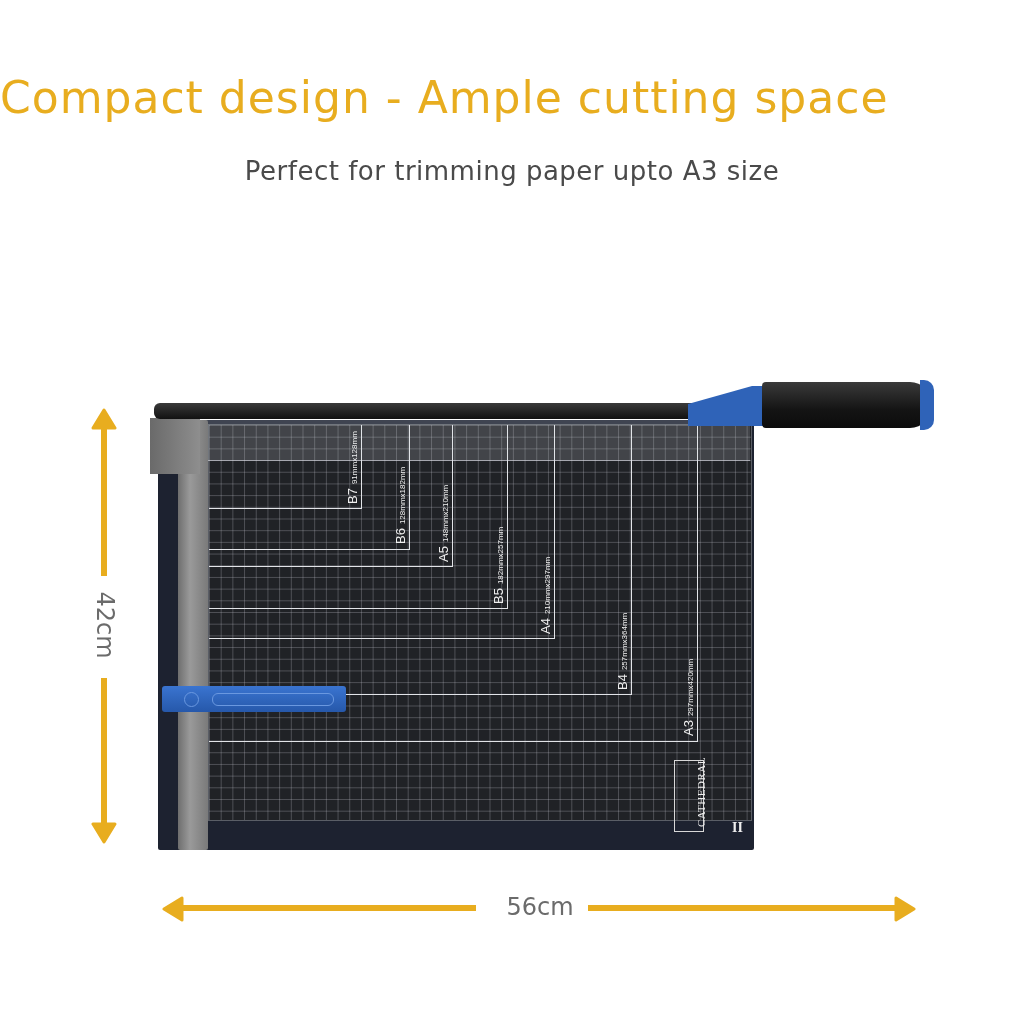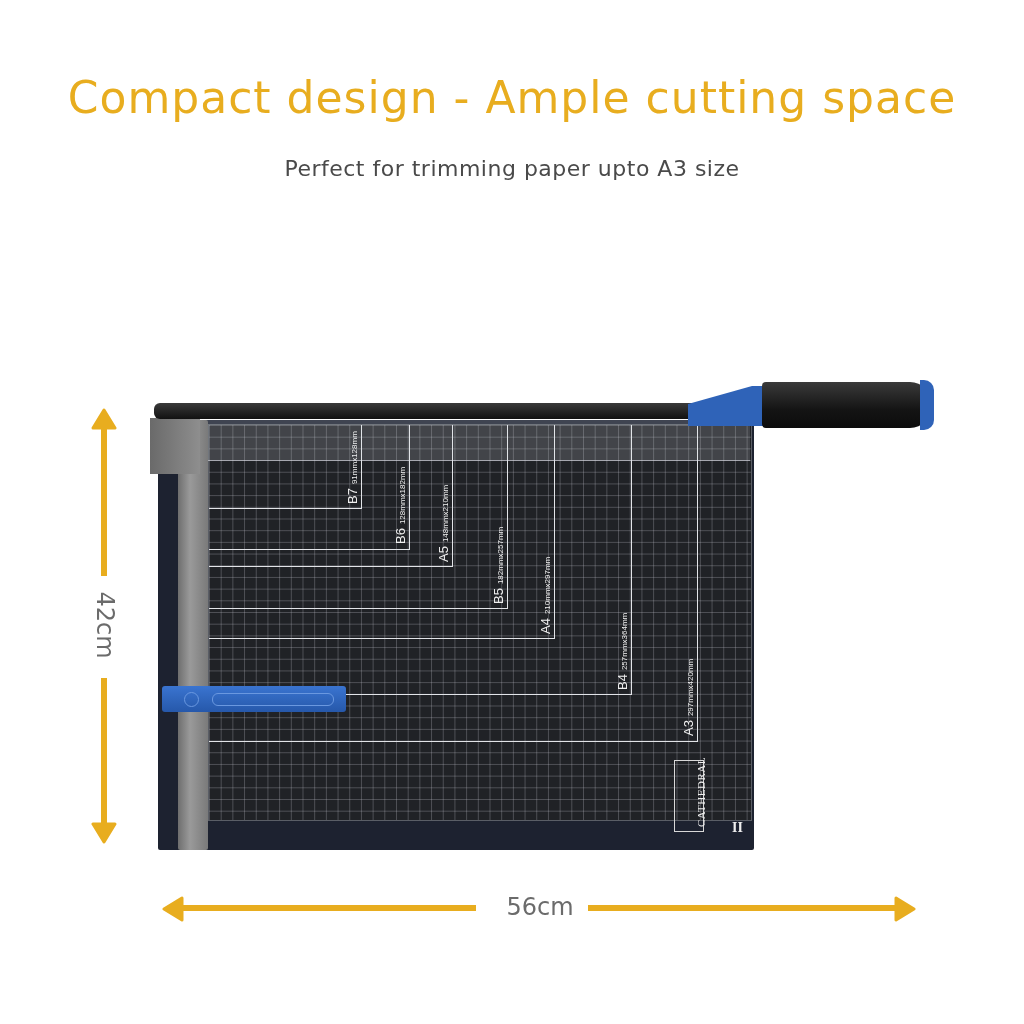--- a/index.html
+++ b/index.html
@@ -1,21 +1,21 @@
 <!DOCTYPE html>
 <html><head>
 <meta charset="utf-8">
 <style>
   html, body { margin:0; padding:0; background:#ffffff; }
   body { width:1024px; height:1024px; position:relative; overflow:hidden;
          font-family:"DejaVu Sans", sans-serif; }
-  .headline { position:absolute; top:72px; left:0; width:1024px; text-align:center;
+  .headline { position:absolute; top:72px; left:0; width:1024px; 
               font-size:44px; color:#e8ad1f; letter-spacing:1px; font-weight:normal; }
   .subline { position:absolute; top:156px; left:0; width:1024px; text-align:center;
-             font-size:22px; color:#4a4a4a; letter-spacing:0.5px; }
+             font-size:26px; color:#4a4a4a; letter-spacing:0.5px; }
   
   .vline { position:absolute; left:101px; width:6px; background:#e8ad1f; }
   .vlabel { position:absolute; left:75px; top:580px; width:60px; height:90px;
             display:flex; align-items:center; justify-content:center;
             transform:rotate(90deg); font-size:24px; color:#6b6b6b; white-space:nowrap; }
   .hline { position:absolute; top:905px; height:6px; background:#e8ad1f; }
   .hlabel { position:absolute; top:893px; left:480px; width:120px; text-align:center;
             font-size:24px; color:#6b6b6b; }
   
   .device { position:absolute; left:150px; top:380px; width:790px; height:480px; }

